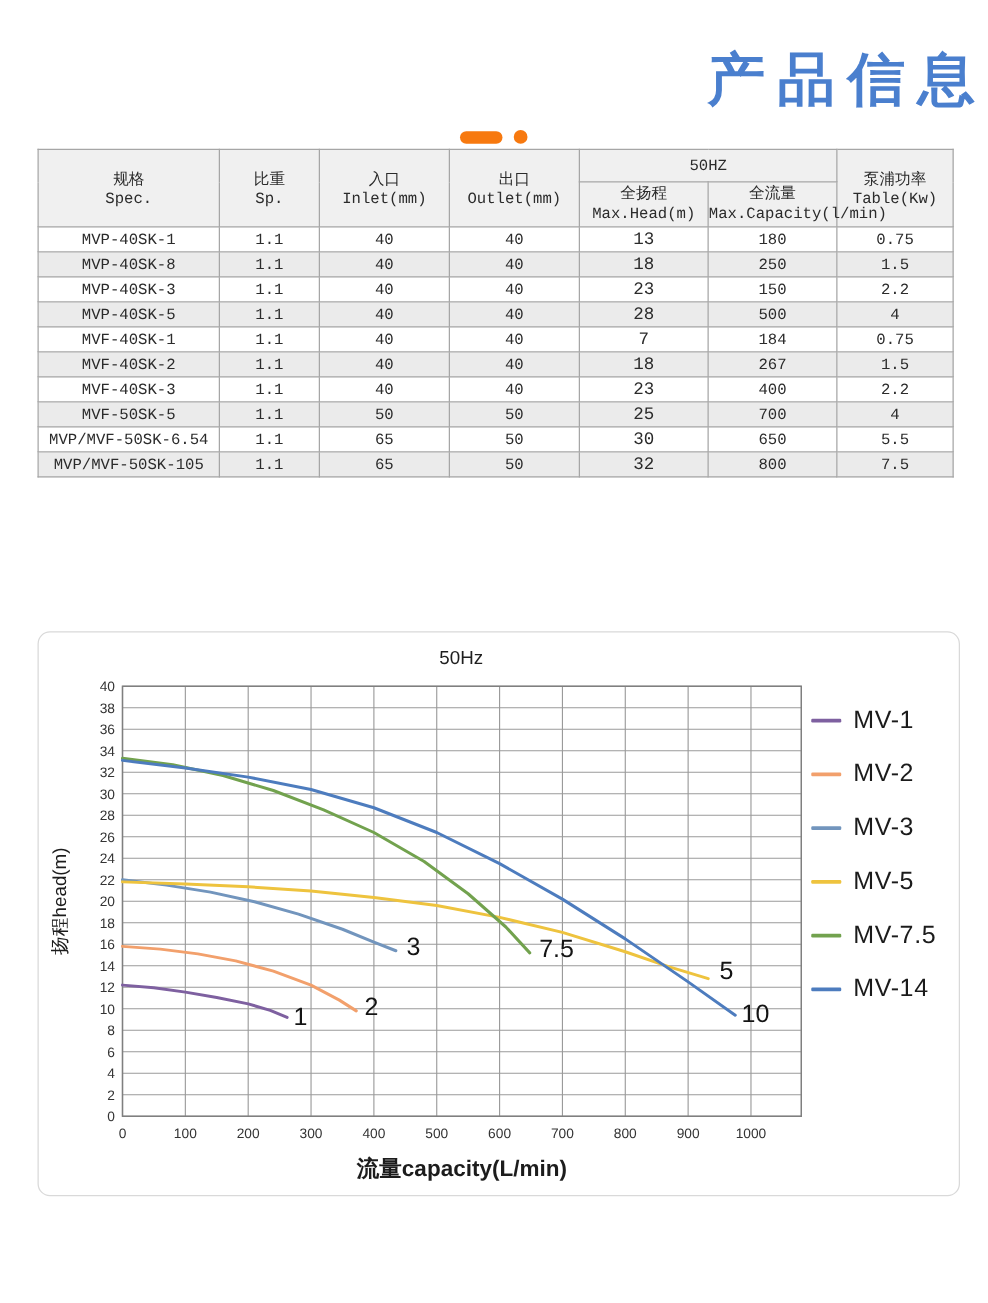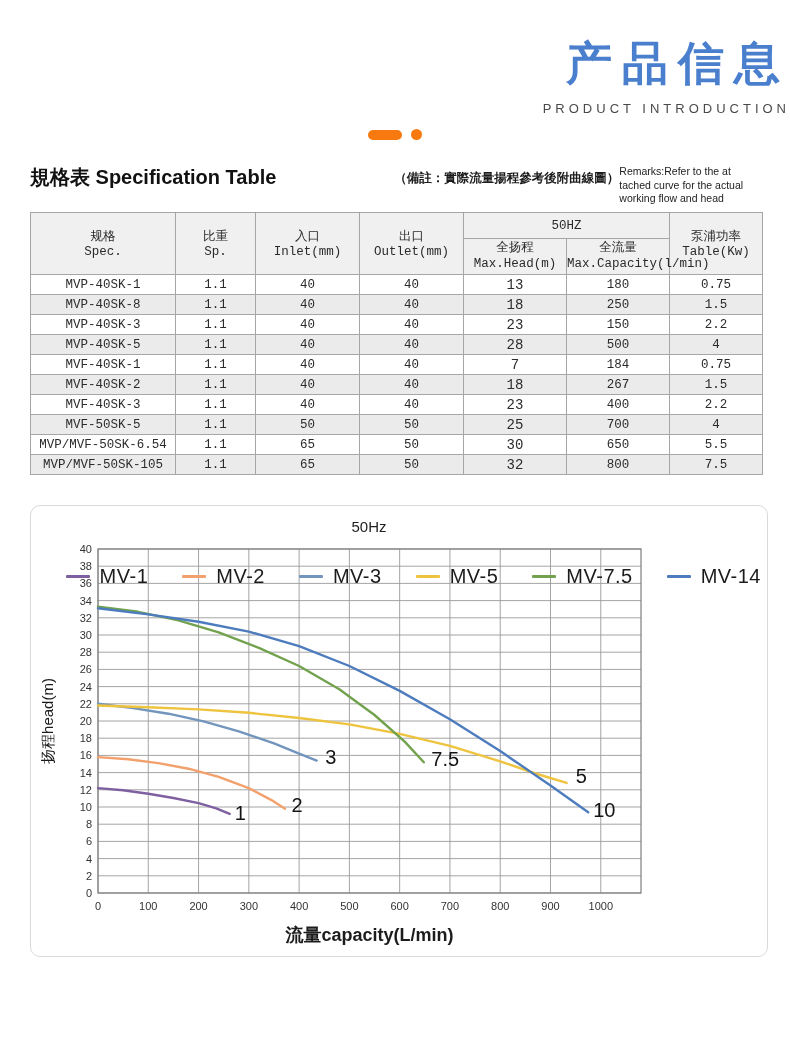--- a/index.html
+++ b/index.html
@@ -52,50 +52,44 @@
 
   
   .chart-box {
     position:absolute; left:30px; top:505px; width:738px; height:452px;
     border:1px solid #d9d9d9; border-radius:10px; background:#fff; padding-top:12px;
   }
   .chart-title { width:676px; text-align:center; font-size:15px; color:#1f1f1f; }
   .chart-area { position:relative; width:736px; height:420px; margin-top:4px; }
   svg.curves { position:absolute; left:0; top:0; }
   .legend {
-    position:absolute; right:6px; top:26px; display:flex; flex-direction:row; gap:34px;
+    position:absolute; right:18px; top:26px; display:flex; flex-direction:column; gap:20px;
   }
   .legend-item { display:flex; align-items:center; gap:10px; }
   .legend-swatch { display:inline-block; width:24px; height:3px; border-radius:1px; }
   .legend-label { font-size:20px; color:#1b1b1b; letter-spacing:0.5px; }
 
   .tick { font-size:11px; fill:#333; font-family:"Liberation Sans", sans-serif; }
   .curve-label { font-size:20px; fill:#141414; font-family:"Liberation Sans", sans-serif; }
   .axis-title-y { font-size:15px; fill:#1c1c1c; font-family:"Liberation Sans", sans-serif; }
   .axis-title-x { font-size:18px; font-weight:600; fill:#1c1c1c; font-family:"Liberation Sans", sans-serif; }
 </style>
 </head>
 <body>
 
 <div class="page">
 
   <div class="hero">
     <div class="hero-title">产品信息</div>
-    <div class="hero-sub">PRODUCT INTRODUCTION</div>
     <div class="hero-ornament">
       <span class="orn-dash"></span>
       <span class="orn-dot"></span>
     </div>
   </div>
 
-  <div class="spec-head">
-    <div class="spec-title">規格表 Specification Table</div>
-    <div class="spec-remark-cn">（備註：實際流量揚程參考後附曲線圖）</div>
-    <div class="spec-remark-en">Remarks:Refer to the at tached curve for the actual working flow and head</div>
-  </div>
 
   <table class="spec">
     <colgroup>
       <col style="width:145px">
         <col style="width:80px">
         <col style="width:104px">
         <col style="width:104px">
       <col style="width:103px">
         <col style="width:103px">
         <col style="width:93px">

